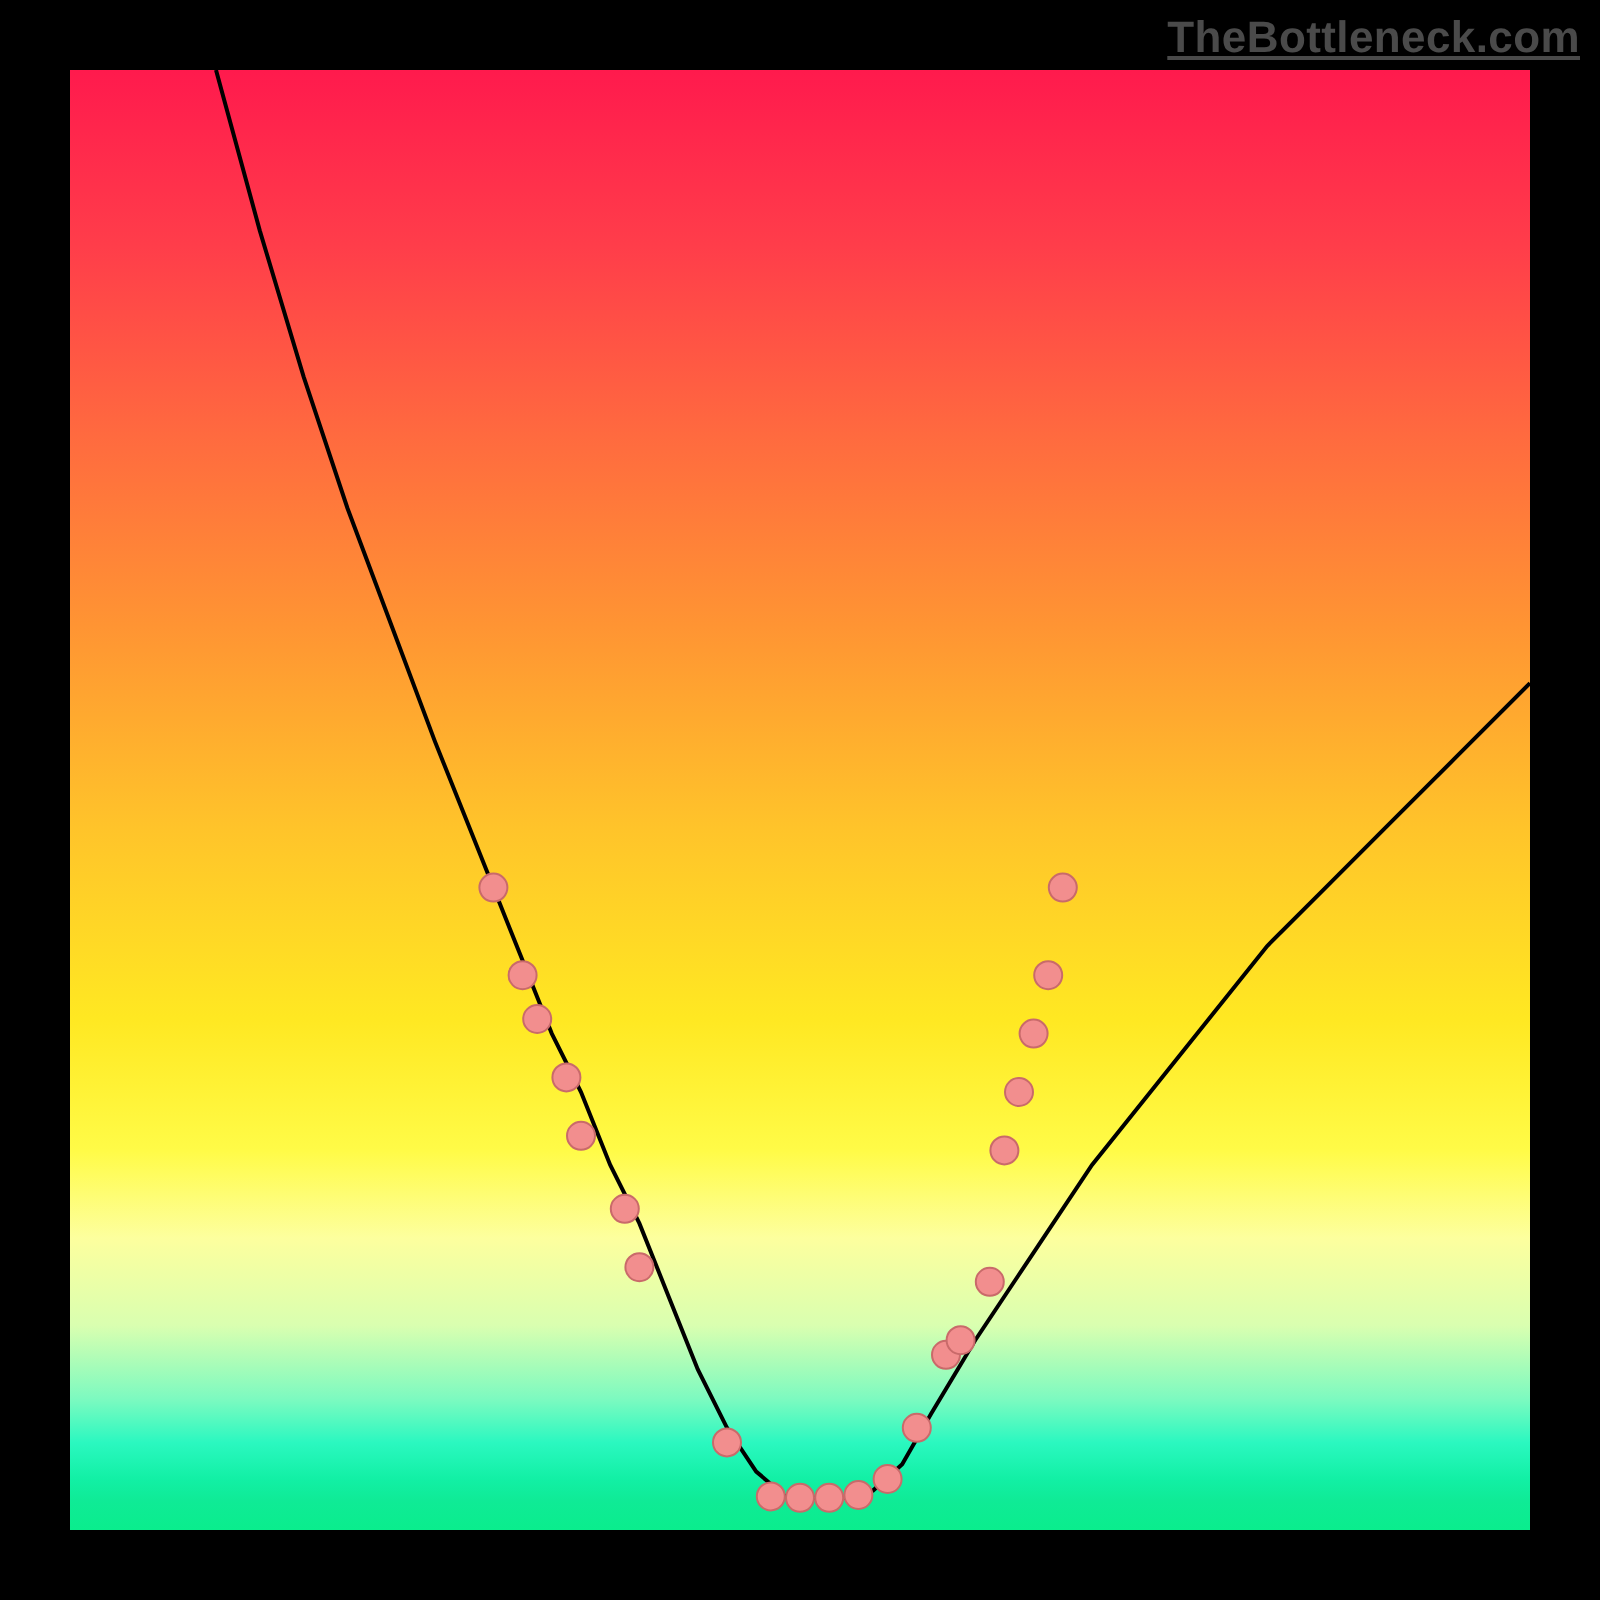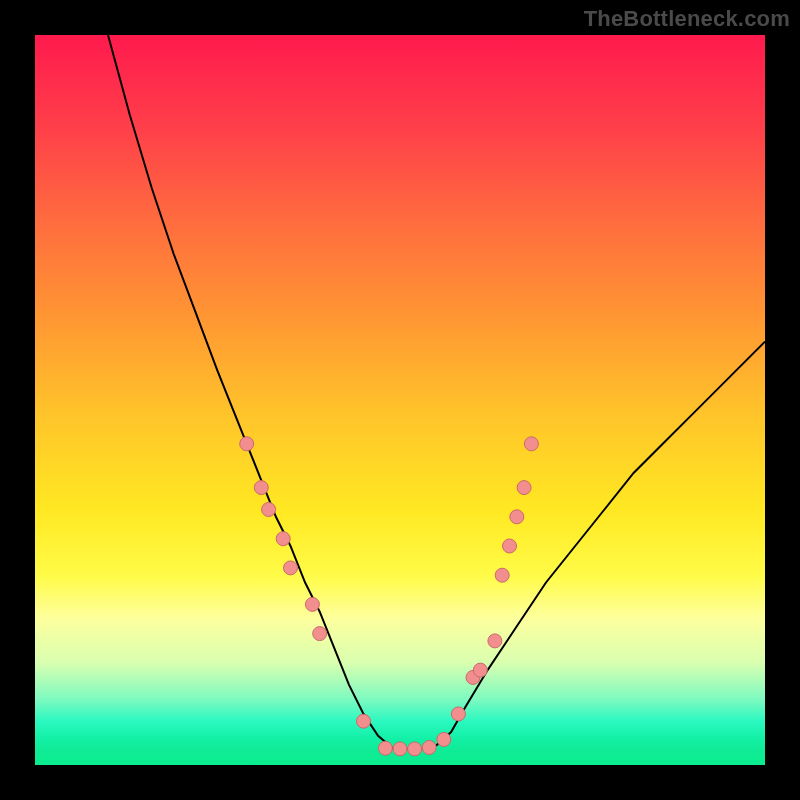--- a/index.html
+++ b/index.html
@@ -42,20 +42,21 @@
   }
   .watermark {
     position: absolute;
     top: 6px;
     right: 10px;
     color: #4a4a4a;
     font-size: 22px;
     font-weight: 600;
     letter-spacing: 0.2px;
     user-select: none;
+    text-decoration: underline;
   }
   svg.curve {
     position: absolute;
     left: 0;
     top: 0;
     width: 730px;
     height: 730px;
     overflow: visible;
   }
 </style>

